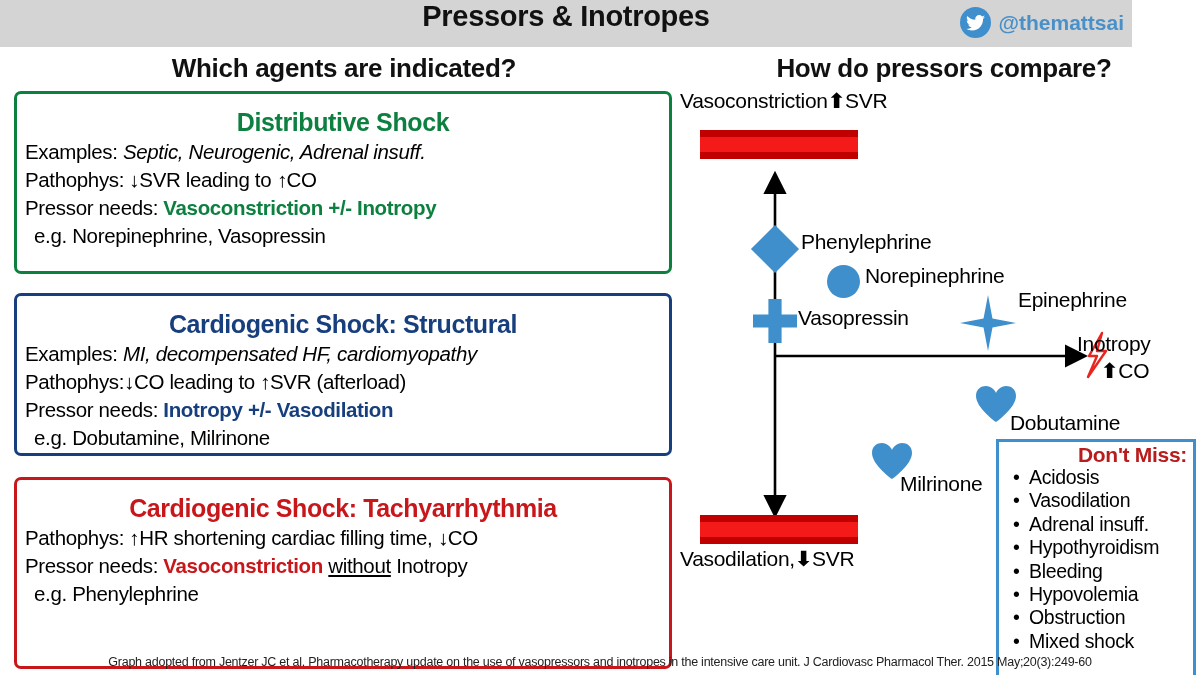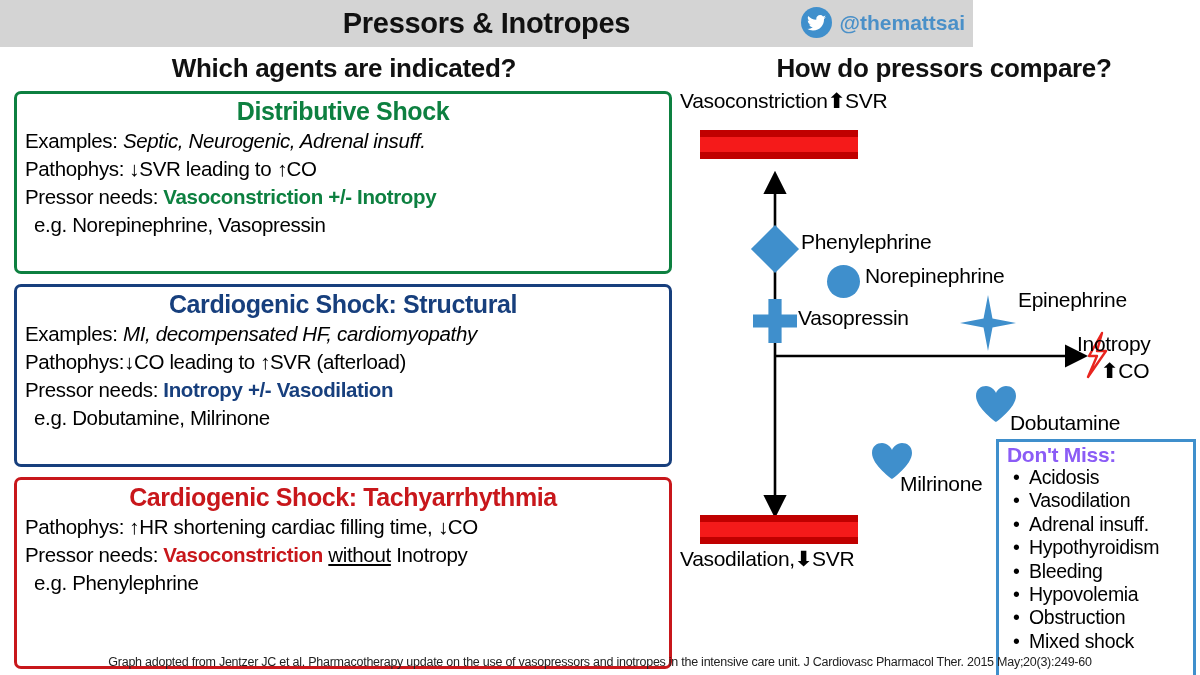--- a/index.html
+++ b/index.html
@@ -4,23 +4,23 @@
 <style>
   html,body{margin:0;padding:0;}
   body{
     width:1200px;height:675px;
     background:#ffffff;
     font-family:"Liberation Sans","DejaVu Sans",sans-serif;
     overflow:hidden;position:relative;
   }
   
   .header{
-    position:absolute;left:0;top:0;width:973px;height:47px;
+    position:absolute;left:0;top:0;width:1132px;height:47px;
     background:#d4d4d4;
-    display:flex;align-items:center;justify-content:center;
+    display:flex;align-items:flex-start;justify-content:center;
   }
   .header-title{
     font-size:29px;font-weight:bold;color:#111;letter-spacing:-.3px;
   }
   .twitter{
     position:absolute;right:8px;top:7px;
     display:flex;align-items:center;gap:7px;
   }
   .tw-circle{
     width:31px;height:31px;border-radius:50%;
@@ -34,25 +34,25 @@
     text-align:center;font-size:26px;font-weight:bold;color:#111;
     margin-top:6px;letter-spacing:-.3px;
   }
   
   .box{
     position:absolute;left:14px;width:658px;
     border:3px solid #000;border-radius:7px;box-sizing:border-box;
     background:#fff;padding:2px 8px 4px 8px;
   }
   .box-green{top:44px;height:183px;border-color:#0d8040;}
-  .box-blue{top:237px;height:183px;border-color:#173f7d;}
+  .box-blue{top:246px;height:163px;border-color:#173f7d;}
   .box-red{top:430px;height:192px;border-color:#c8171b;}
   .box-title{
     text-align:center;font-size:25px;font-weight:bold;line-height:1.12;
-    margin:1px 0 2px 0;letter-spacing:-.4px;
+    margin:12px 0 2px 0;letter-spacing:-.4px;
   }
   .t-green{color:#0d8040;}
   .t-blue{color:#173f7d;}
   .t-red{color:#c8171b;}
   .row{font-size:20.5px;line-height:1.37;color:#000;white-space:nowrap;letter-spacing:-.35px;}
   .lbl{font-weight:normal;}
   .ital{font-style:italic;}
   .eg{padding-left:9px;}
   .need-green{color:#0d8040;font-weight:bold;}
   .need-blue{color:#173f7d;font-weight:bold;}
@@ -73,21 +73,21 @@
     clip-path:polygon(35% 0,65% 0,65% 35%,100% 35%,100% 65%,65% 65%,65% 100%,35% 100%,35% 65%,0 65%,0 35%,35% 35%);}
   .m-star{width:56px;height:56px;background:#3f8fcc;
     clip-path:polygon(50% 0%,58% 42%,100% 50%,58% 58%,50% 100%,42% 58%,0% 50%,42% 42%);}
   .m-heart{width:40px;height:36px;background:#3f8fcc;
     clip-path:path("M20 36 C20 36 0 22 0 10 C0 3 5 0 10 0 C15 0 19 4 20 7 C21 4 25 0 30 0 C35 0 40 3 40 10 C40 22 20 36 20 36 Z");}
   
   .dm-box{
     position:absolute;box-sizing:border-box;
     border:3px solid #3f8fcc;background:#fff;padding:2px 6px 2px 8px;
   }
-  .dm-title{text-align:left;font-size:21px;font-weight:bold;color:#8b5cf6;line-height:1.05;letter-spacing:-.3px;}
+  .dm-title{text-align:right;font-size:21px;font-weight:bold;color:#b91c1c;line-height:1.05;letter-spacing:-.3px;}
   .dm-item{font-size:19.5px;color:#000;line-height:1.2;white-space:nowrap;letter-spacing:-.3px;padding-left:6px;}
   .dm-item::before{content:"\2022";display:inline-block;width:16px;}
   
   .footer{
     position:absolute;left:0;bottom:0;width:1200px;height:26px;
     display:flex;align-items:center;justify-content:center;
   }
   .footer-text{font-size:12.5px;color:#222;letter-spacing:-.25px;white-space:nowrap;}
 </style>
 </head>

